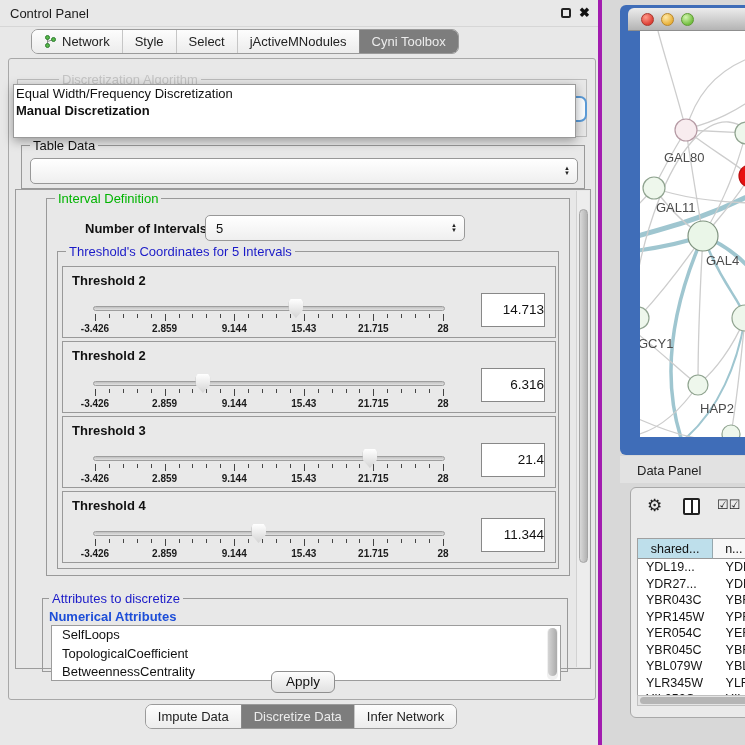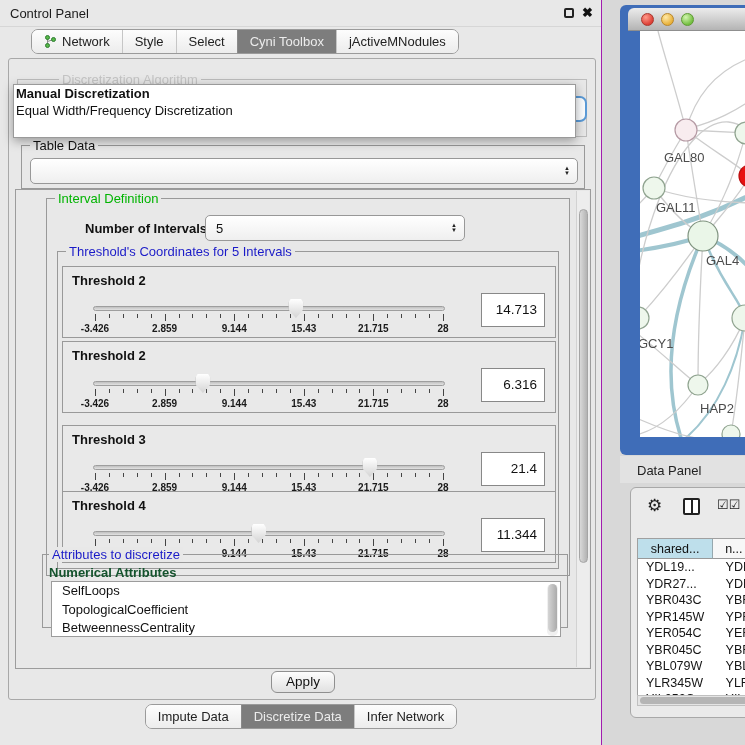--- a/index.html
+++ b/index.html
@@ -1,20 +1,20 @@
 <!DOCTYPE html>
 <html><head>
 <meta charset="utf-8">
 <style>
   * { margin:0; padding:0; box-sizing:border-box; }
   html,body { width:745px; height:745px; }
   body { position:relative; overflow:hidden; background:#d8d8d8; font-family:"Liberation Sans",sans-serif; }
 
   
-  .cp { position:absolute; left:0; top:0; width:602px; height:745px; background:#e8e8e8; border-right:1px solid #a21caf; }
+  .cp { position:absolute; left:0; top:0; width:602px; height:745px; background:#e8e8e8; border-right:4px solid #a21caf; }
   .cp-titlebar { position:absolute; top:0; left:0; right:0; height:27px; border-bottom:1px solid #d6d6d6; }
   .cp-title { position:absolute; left:10px; top:6px; font-size:13px; color:#1c1c1c; }
   .float-btn { position:absolute; right:27px; top:8px; width:10px; height:10px; border:2px solid #222; border-radius:2px; }
   .close-btn { position:absolute; right:8px; top:5px; font-size:13px; font-weight:bold; color:#111; }
 
   .tabbar { position:absolute; top:29px; left:0; width:602px; display:flex; }
   .tabbar.top { padding-left:31px; }
   .tabbar.bottom { top:704px; justify-content:center; }
   .tabbar > .tgroup { display:flex; border:1px solid #9a9a9a; border-radius:7px; overflow:hidden; background:#f2f2f2; }
   .tab { padding:4px 12px; font-size:13px; color:#222; background:linear-gradient(#fdfdfd,#ececec); border-left:1px solid #c6c6c6; display:flex; align-items:center; gap:5px; white-space:nowrap; }
@@ -60,24 +60,24 @@
   .track  { position:absolute; left:0; right:0; top:9px; height:5px; background:linear-gradient(#c0c0c0,#e2e2e2); border:1px solid #9e9e9e; border-radius:3px; }
   .ticks  { position:absolute; left:2px; right:2px; top:0; bottom:0; }
   .tick   { position:absolute; top:17px; width:1px; background:#444; }
   .tick.minor { height:4px; }
   .tick.major { height:7px; }
   .tklabel { position:absolute; top:26px; font-size:10px; font-weight:bold; color:#1a1a1a; transform:translateX(-50%); white-space:nowrap; }
   .thumb { position:absolute; top:2px; width:15px; height:19px; transform:translateX(-50%);
            background:linear-gradient(#ffffff,#d4d4d4);
            clip-path:polygon(15% 0,85% 0,100% 20%,100% 55%,50% 100%,0 55%,0 20%);
            filter:drop-shadow(0 0 1px #777); }
-  .tvalue { position:absolute; right:10px; top:26px; width:64px; height:34px; background:#fff; border:1px solid #888; font-size:13.5px; color:#111; text-align:right; line-height:32px; padding-right:7px; }
-
-  .attr-group { left:26px; top:364px; width:526px; height:74px; }
-  .attr-sub { position:absolute; left:6px; top:10px; font-size:13px; font-weight:bold; color:#14532d; }
+  .tvalue { position:absolute; right:10px; top:26px; width:64px; height:34px; background:#fff; border:1px solid #888; font-size:13.5px; color:#111; text-align:right; line-height:32px; }
+
+  .attr-group { left:26px; top:408px; width:526px; height:74px; }
+  .attr-sub { position:absolute; left:6px; top:10px; font-size:13px; font-weight:bold; color:#1d4ed8; }
   .attr-list { position:absolute; left:8px; top:26px; width:510px; height:56px; background:#fff; border:1px solid #9c9c9c; overflow:hidden; }
   .attr-item { font-size:13px; color:#111; line-height:18.5px; padding-left:10px; white-space:nowrap; }
   .lsb { position:absolute; right:2px; top:2px; width:11px; height:52px; background:#f0f0f0; border-radius:5px; }
   .lsb-thumb { position:absolute; left:1px; top:0; width:9px; height:48px; background:linear-gradient(90deg,#d5d5d5,#ababab); border-radius:5px; }
 
   .applybtn { position:absolute; left:262px; top:612px; width:64px; height:22px; background:linear-gradient(#fdfdfd,#e1e1e1); border:1px solid #8f8f8f; border-radius:6px; font-size:13.5px; color:#111; text-align:center; line-height:20px; }
 
   
   .netwin { position:absolute; left:620px; top:5px; width:125px; height:450px; background:#3f6db8; border-radius:6px 0 0 6px; }
   .net-titlebar { position:absolute; left:8px; top:3px; right:0; height:23px; background:linear-gradient(#ececec,#b4b4b4); border-radius:6px 0 0 0; border-bottom:1px solid #8f8f8f; }
@@ -129,40 +129,40 @@
               <circle cx="9.5" cy="4.5" r="2" fill="#57b847" stroke="#2e7d32"></circle>
             </svg></span>
           <span>Network</span>
         </div>
         <div class="tab">
           <span>Style</span>
         </div>
         <div class="tab">
           <span>Select</span>
         </div>
+        <div class="tab">
+          <span>jActiveMNodules</span>
+        </div>
         <div class="tab sel">
           <span>Cyni Toolbox</span>
-        </div>
-        <div class="tab">
-          <span>jActiveMNodules</span>
         </div>
       </div>
   </div>
 
   <div class="mainpanel">
 
     <div class="group alg-group">
       <span class="legend gray">Discretization Algorithm</span>
     </div>
     <div class="combo combo-frag"></div>
 
     <div class="popup">
       <div id="popupOpts">
+          <div class="opt">Equal Width/Frequency Discretization</div>
           <div class="opt sel">Manual Discretization</div>
-          <div class="opt">Equal Width/Frequency Discretization</div>
         </div>
     </div>
 
     <div class="group td-group">
       <span class="legend">Table Data</span>
       <div class="combo td-combo">
         <span class="spin">
             <i>▲</i>
             <i>▼</i>
           </span>
@@ -262,21 +262,21 @@
                     <div class="tklabel" style="left: 20%;">2.859</div>
                     <div class="tklabel" style="left: 40%;">9.144</div>
                     <div class="tklabel" style="left: 60%;">15.43</div>
                     <div class="tklabel" style="left: 80%;">21.715</div>
                     <div class="tklabel" style="left: 100%;">28</div>
                     <div class="thumb" style="left: 30.9998%;"></div>
                   </div>
                 </div>
                 <div class="tvalue">6.316</div>
               </div>
-              <div class="tpanel" style="top: 173px; text-decoration: underline;">
+              <div class="tpanel" style="top: 164px; text-decoration: underline;">
                 <div class="tlabel">Threshold 3</div>
                 <div class="slider">
                   <div class="track"></div>
                   <div class="ticks">
                     <div class="tick major" style="left: 0%;"></div>
                     <div class="tick minor" style="left: 4%;"></div>
                     <div class="tick minor" style="left: 8%;"></div>
                     <div class="tick minor" style="left: 12%;"></div>
                     <div class="tick minor" style="left: 16%;"></div>
                     <div class="tick major" style="left: 20%;"></div>

